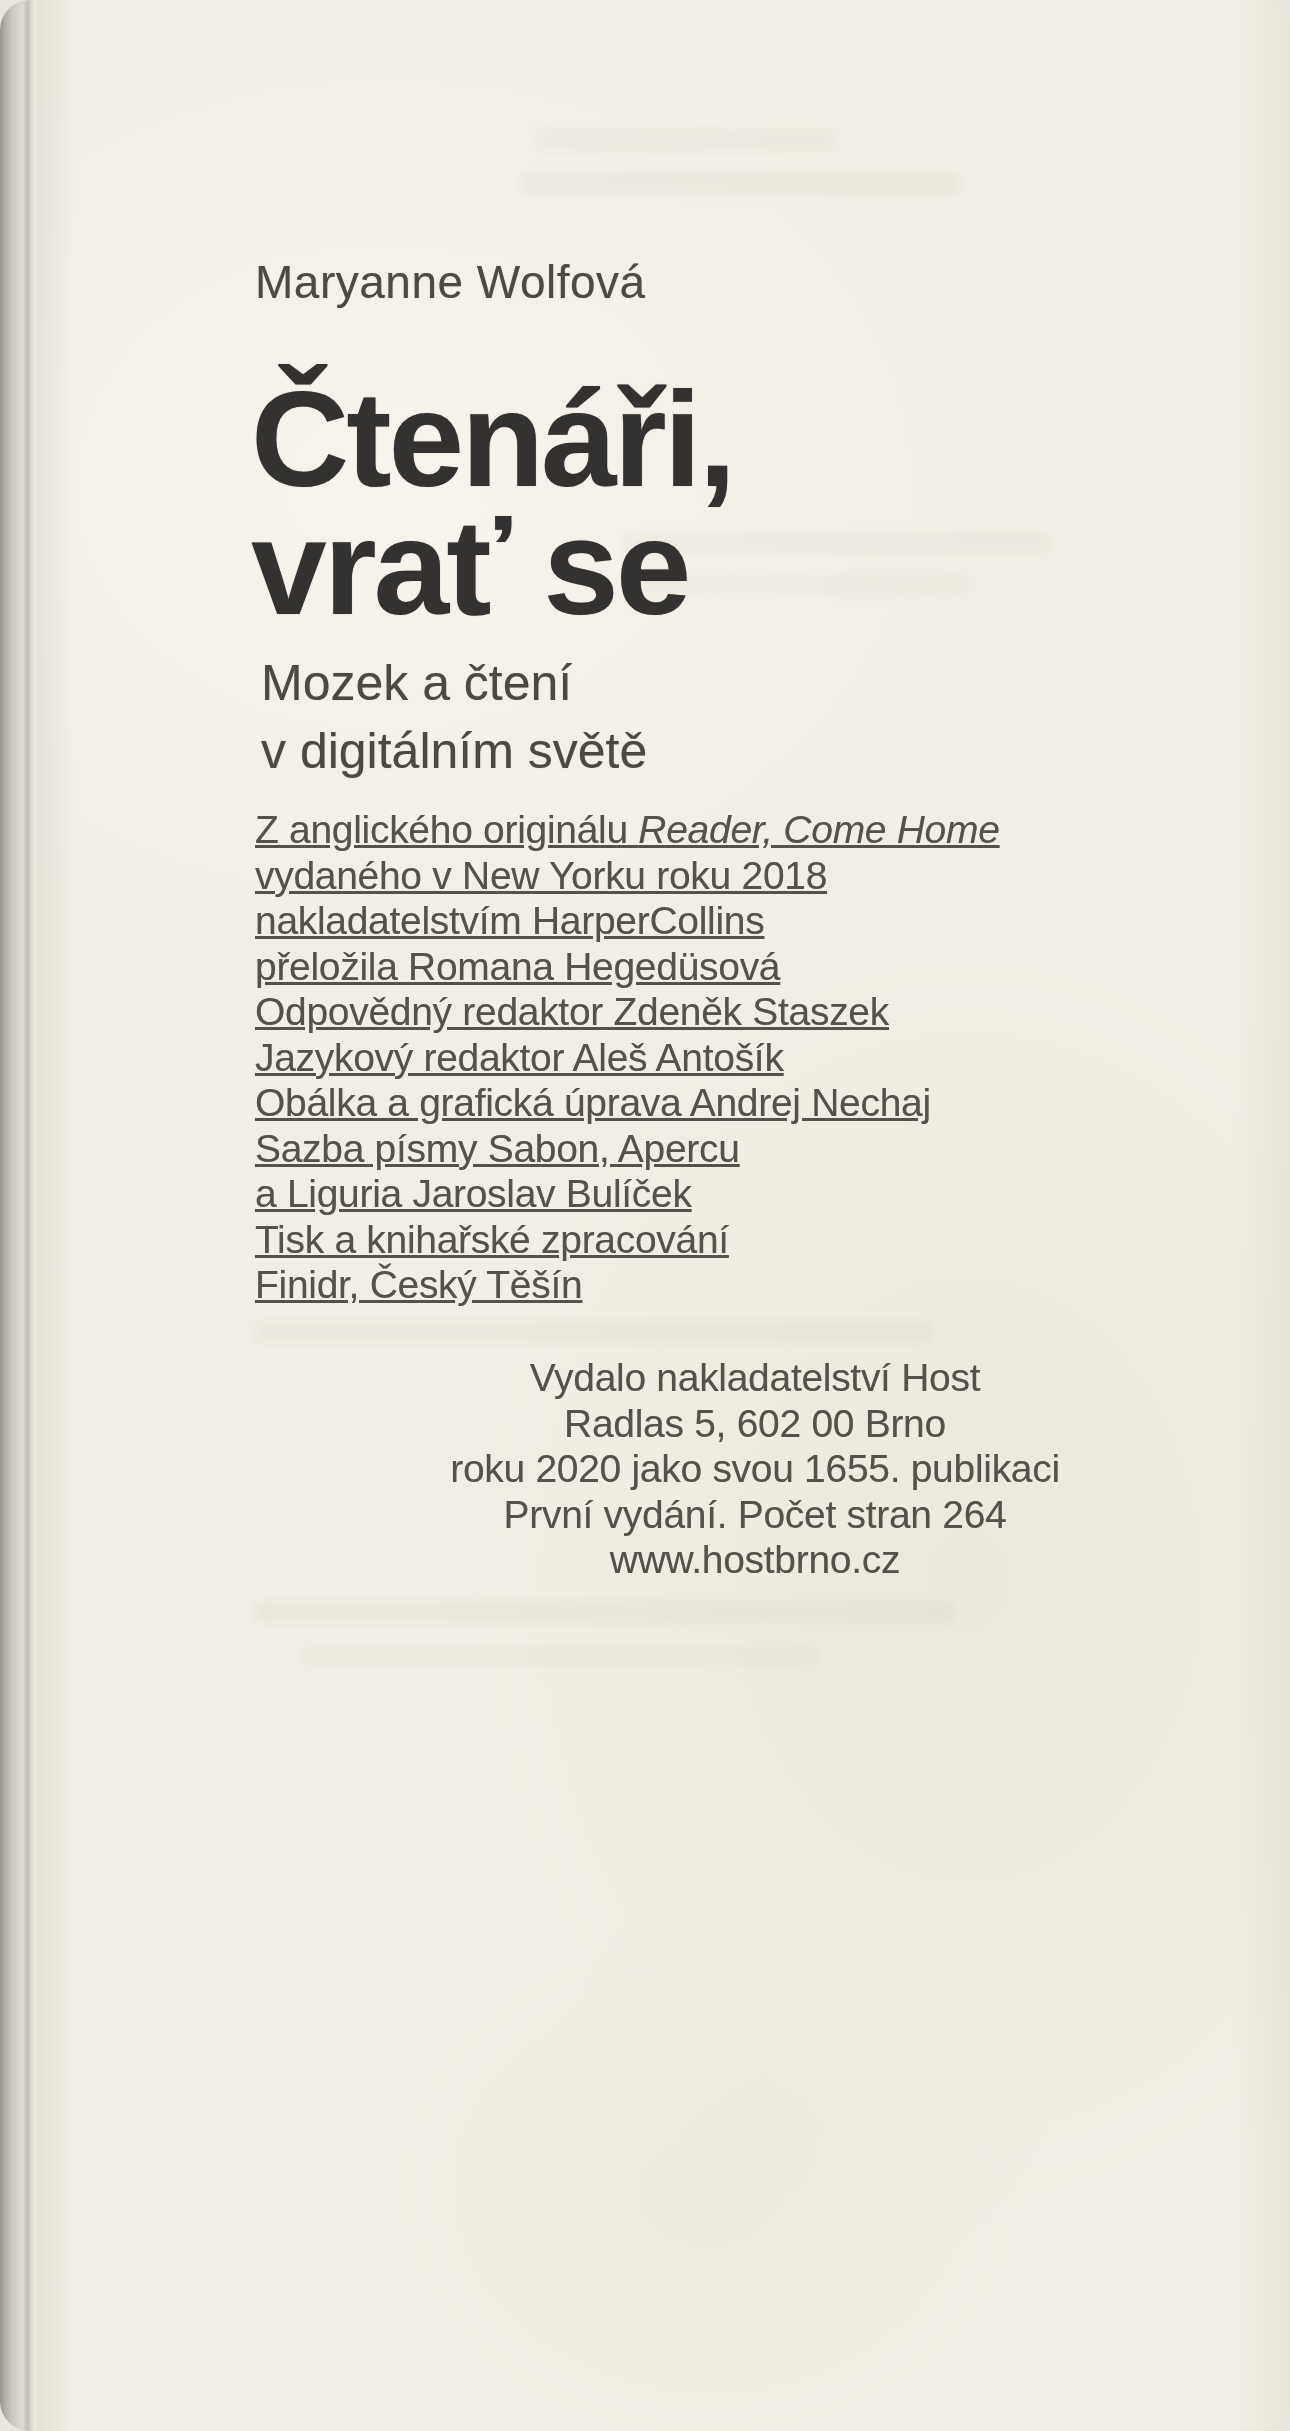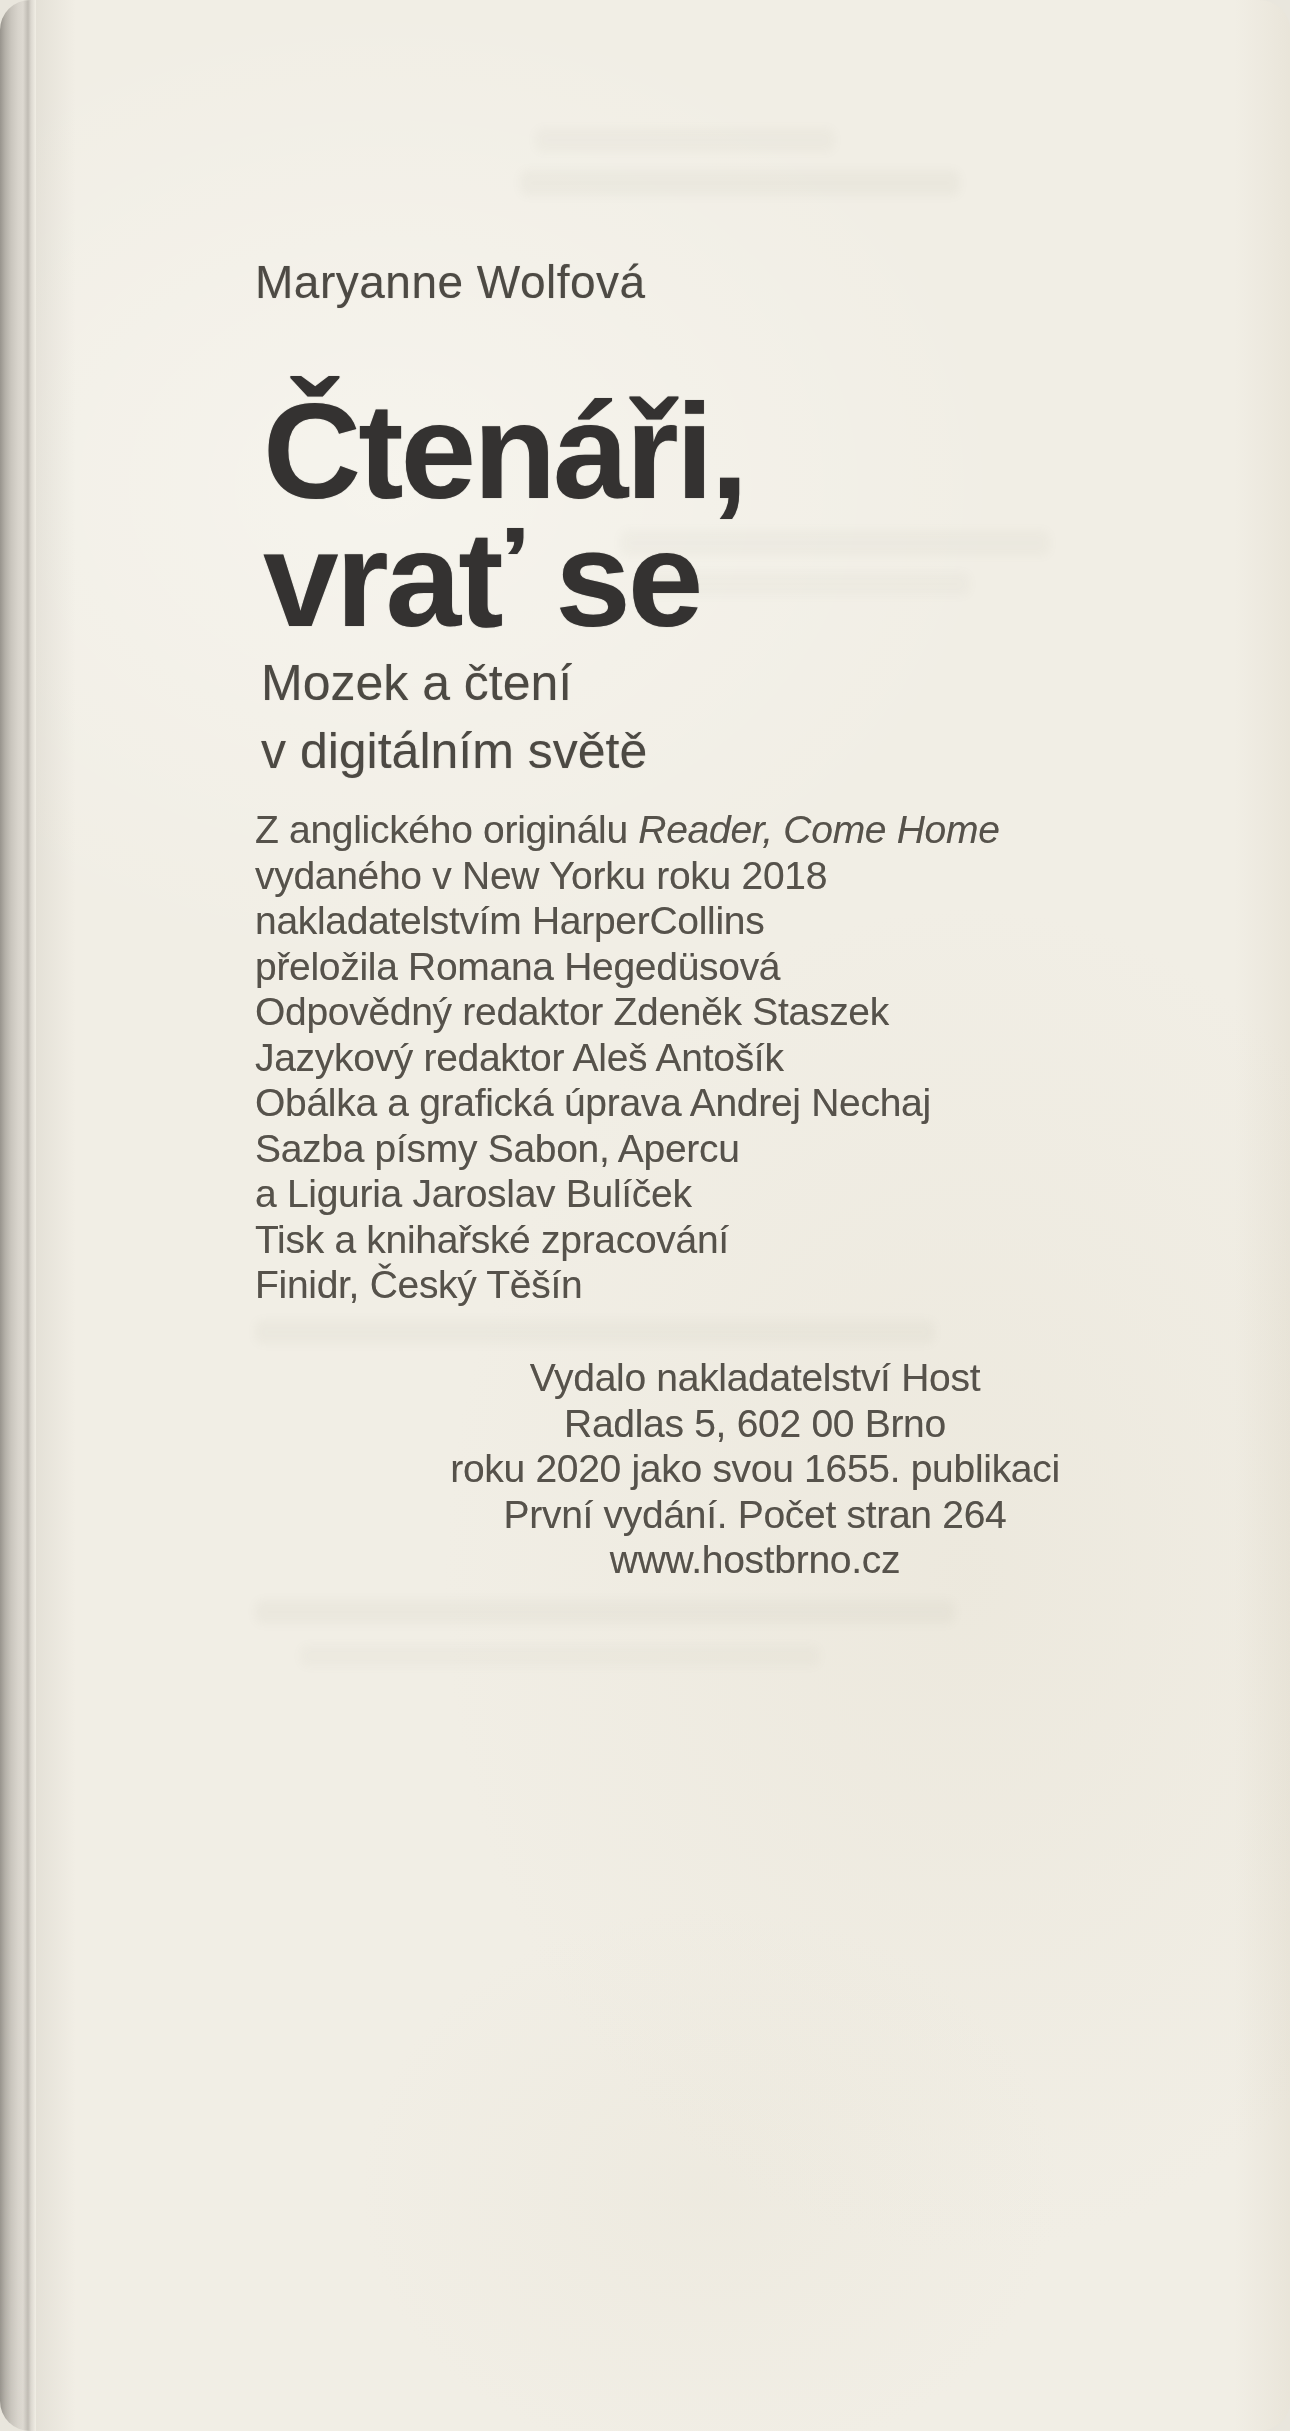--- a/index.html
+++ b/index.html
@@ -57,21 +57,21 @@
     font-size: 46px;
     line-height: 52px;
     letter-spacing: 0.5px;
     color: #4d4a44;
     text-shadow: 0 0 1px rgba(77,74,68,0.35);
     white-space: pre-line;
   }
   .title {
     position: absolute;
     left: 247px; top: 371px;
-    margin: 16px;
+    margin: 4px;
     font-size: 136px;
     line-height: 128px;
     font-weight: 700;
     letter-spacing: -3px;
     color: #343231;
     text-shadow: 0 0 1px rgba(52,50,49,0.45);
     white-space: pre-line;
   }
   .subtitle {
     position: absolute;
@@ -84,20 +84,21 @@
   }
   .imprint {
     position: absolute;
     left: 255px; top: 807px;
     width: 1000px;
     font-size: 39px;
     line-height: 45.5px;
     letter-spacing: -0.3px;
     color: #56524b;
     text-shadow: 0 0 0.5px rgba(86,82,75,0.4);
+    text-decoration: underline;
   }
   .imprint .rest { white-space: pre-line; }
   .imprint em { font-style: italic; }
   .publisher {
     position: absolute;
     left: 255px; top: 1355px;
     width: 1000px;
     font-size: 39px;
     line-height: 45.5px;
     letter-spacing: -0.3px;

